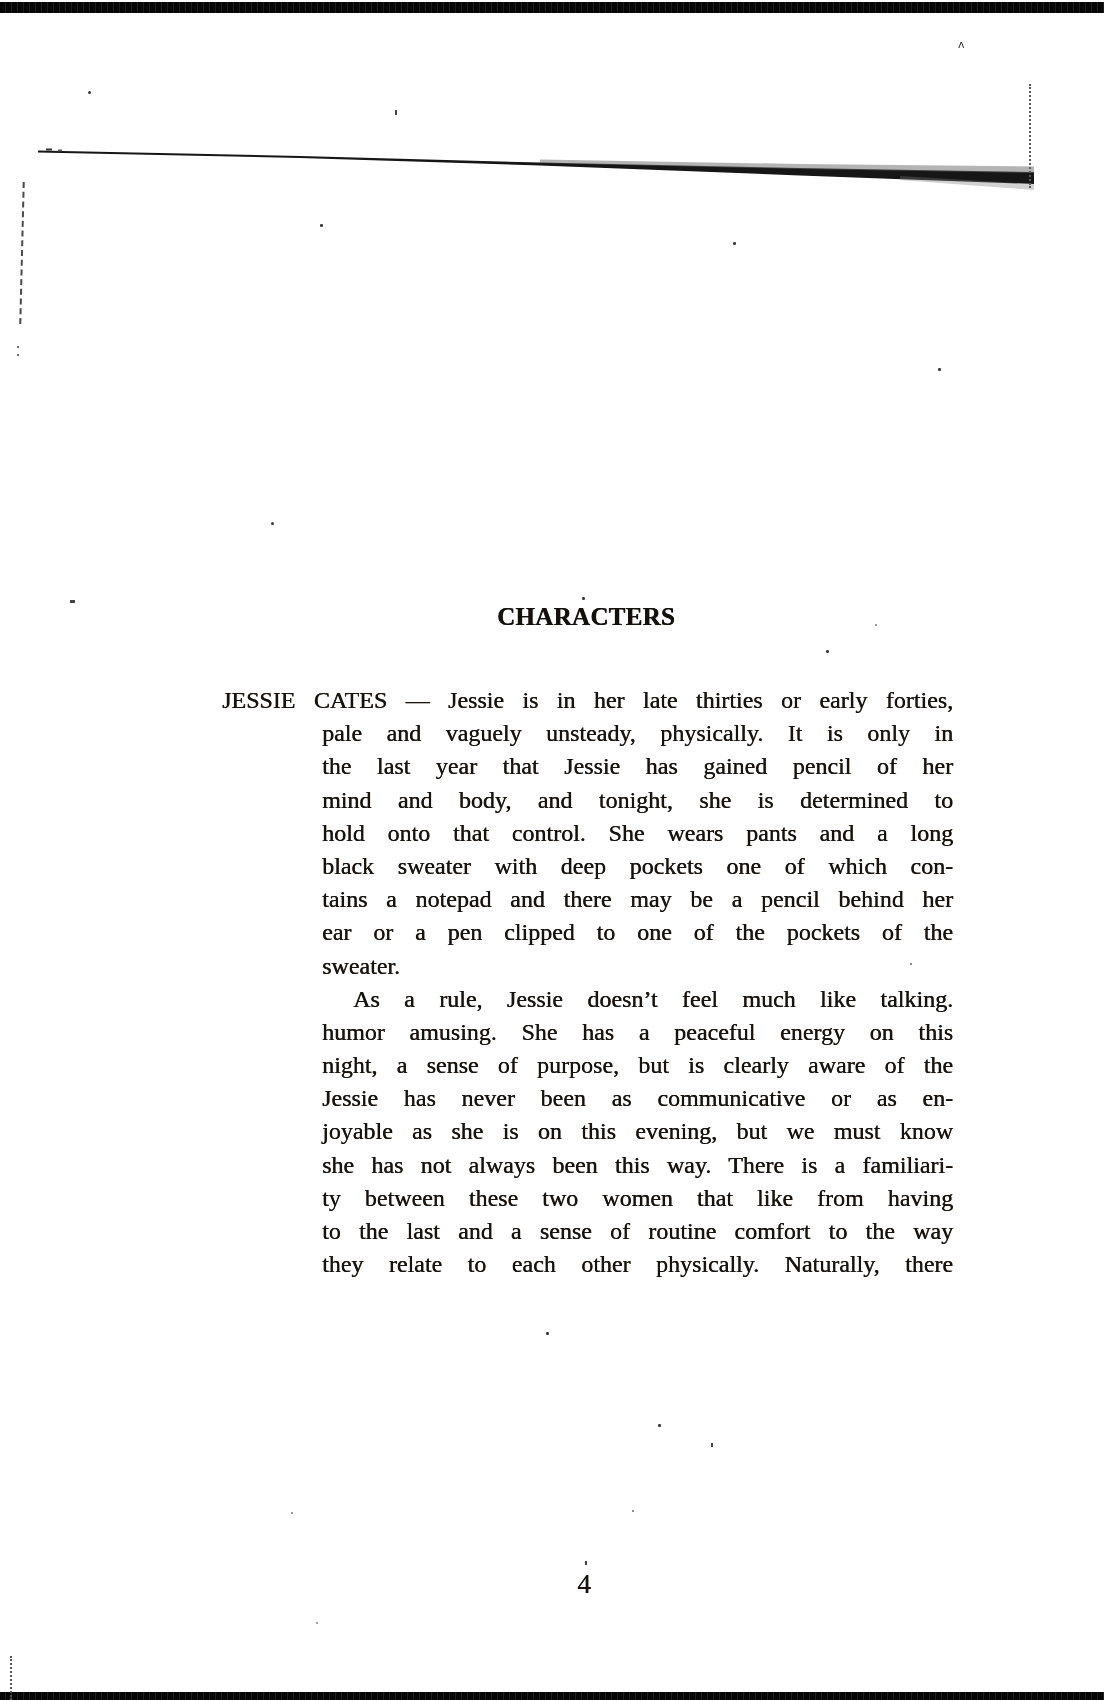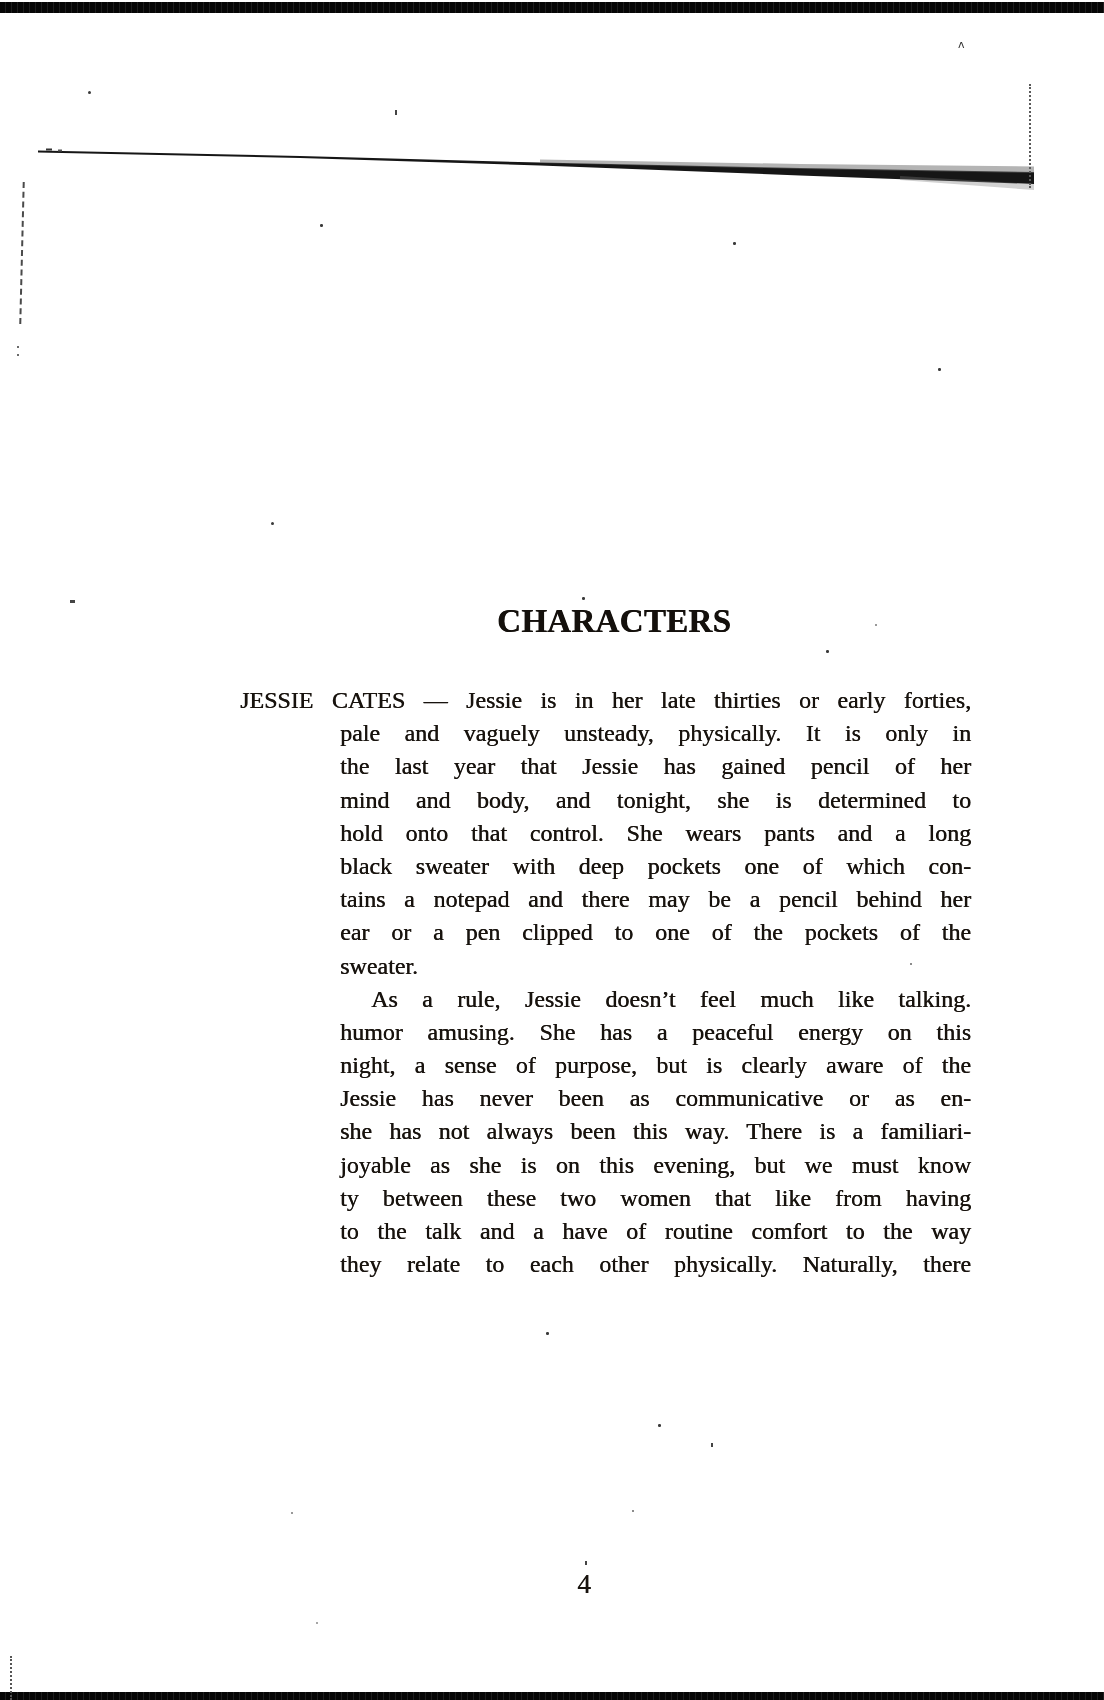--- a/index.html
+++ b/index.html
@@ -24,27 +24,27 @@
   .vmark{position:absolute;}
   .dash-left{left:21px;top:182px;height:142px;border-left:2px dashed #4a4a4a;transform:rotate(1.4deg);}
   .dots-right{left:1029px;top:84px;height:104px;border-left:2px dotted #5a5a5a;}
   .dots-bottom-left{left:10px;top:1656px;height:44px;border-left:2px dotted #555;}
   .speck{position:absolute;background:#3a3a3a;border-radius:50%;}
   .tick{position:absolute;background:#444;}
   .caret-mark{position:absolute;font-size:11px;color:#333;font-family:"DejaVu Sans",sans-serif;}
   
   .heading{
     position:absolute;left:497px;top:603px;
-    font-size:33px;font-weight:bold;letter-spacing:.3px;
+    font-size:25px;font-weight:bold;letter-spacing:.3px;
     color:#14100c;text-shadow:.5px 0 0 currentColor;
     white-space:nowrap;
   }
   
   .text-block{
-    position:absolute;left:340px;top:684px;width:631px;
+    position:absolute;left:322px;top:684px;width:631px;
     font-size:24px;line-height:33.2px;
     color:#18130e;text-shadow:.4px 0 0 currentColor;
   }
   .line{height:33.2px;text-align:justify;white-space:normal;}
   .line.j{text-align-last:justify;}
   .line.hang{margin-left:-100px;}
   .line.indent{padding-left:31px;}
   
   .page-number{
     position:absolute;left:571px;top:1569px;width:26px;
@@ -102,22 +102,22 @@
     <div class="line j">mind and body, and tonight, she is determined to</div>
     <div class="line j">hold onto that control. She wears pants and a long</div>
     <div class="line j">black sweater with deep pockets one of which con-</div>
     <div class="line j">tains a notepad and there may be a pencil behind her</div>
     <div class="line j">ear or a pen clipped to one of the pockets of the</div>
     <div class="line">sweater.</div>
     <div class="line j indent">As a rule, Jessie doesn’t feel much like talking.</div>
     <div class="line j">humor amusing. She has a peaceful energy on this</div>
     <div class="line j">night, a sense of purpose, but is clearly aware of the</div>
     <div class="line j">Jessie has never been as communicative or as en-</div>
+    <div class="line j">joyable as she is on this evening, but we must know</div>
     <div class="line j">she has not always been this way. There is a familiari-</div>
-    <div class="line j">joyable as she is on this evening, but we must know</div>
     <div class="line j">ty between these two women that like from having</div>
-    <div class="line j">to the talk and a have of routine comfort to the way</div>
+    <div class="line j">to the last and a sense of routine comfort to the way</div>
     <div class="line j">they relate to each other physically. Naturally, there</div>
   </div>
 
   <div class="page-number">4</div>
 
 </div>
 
 </body></html>

